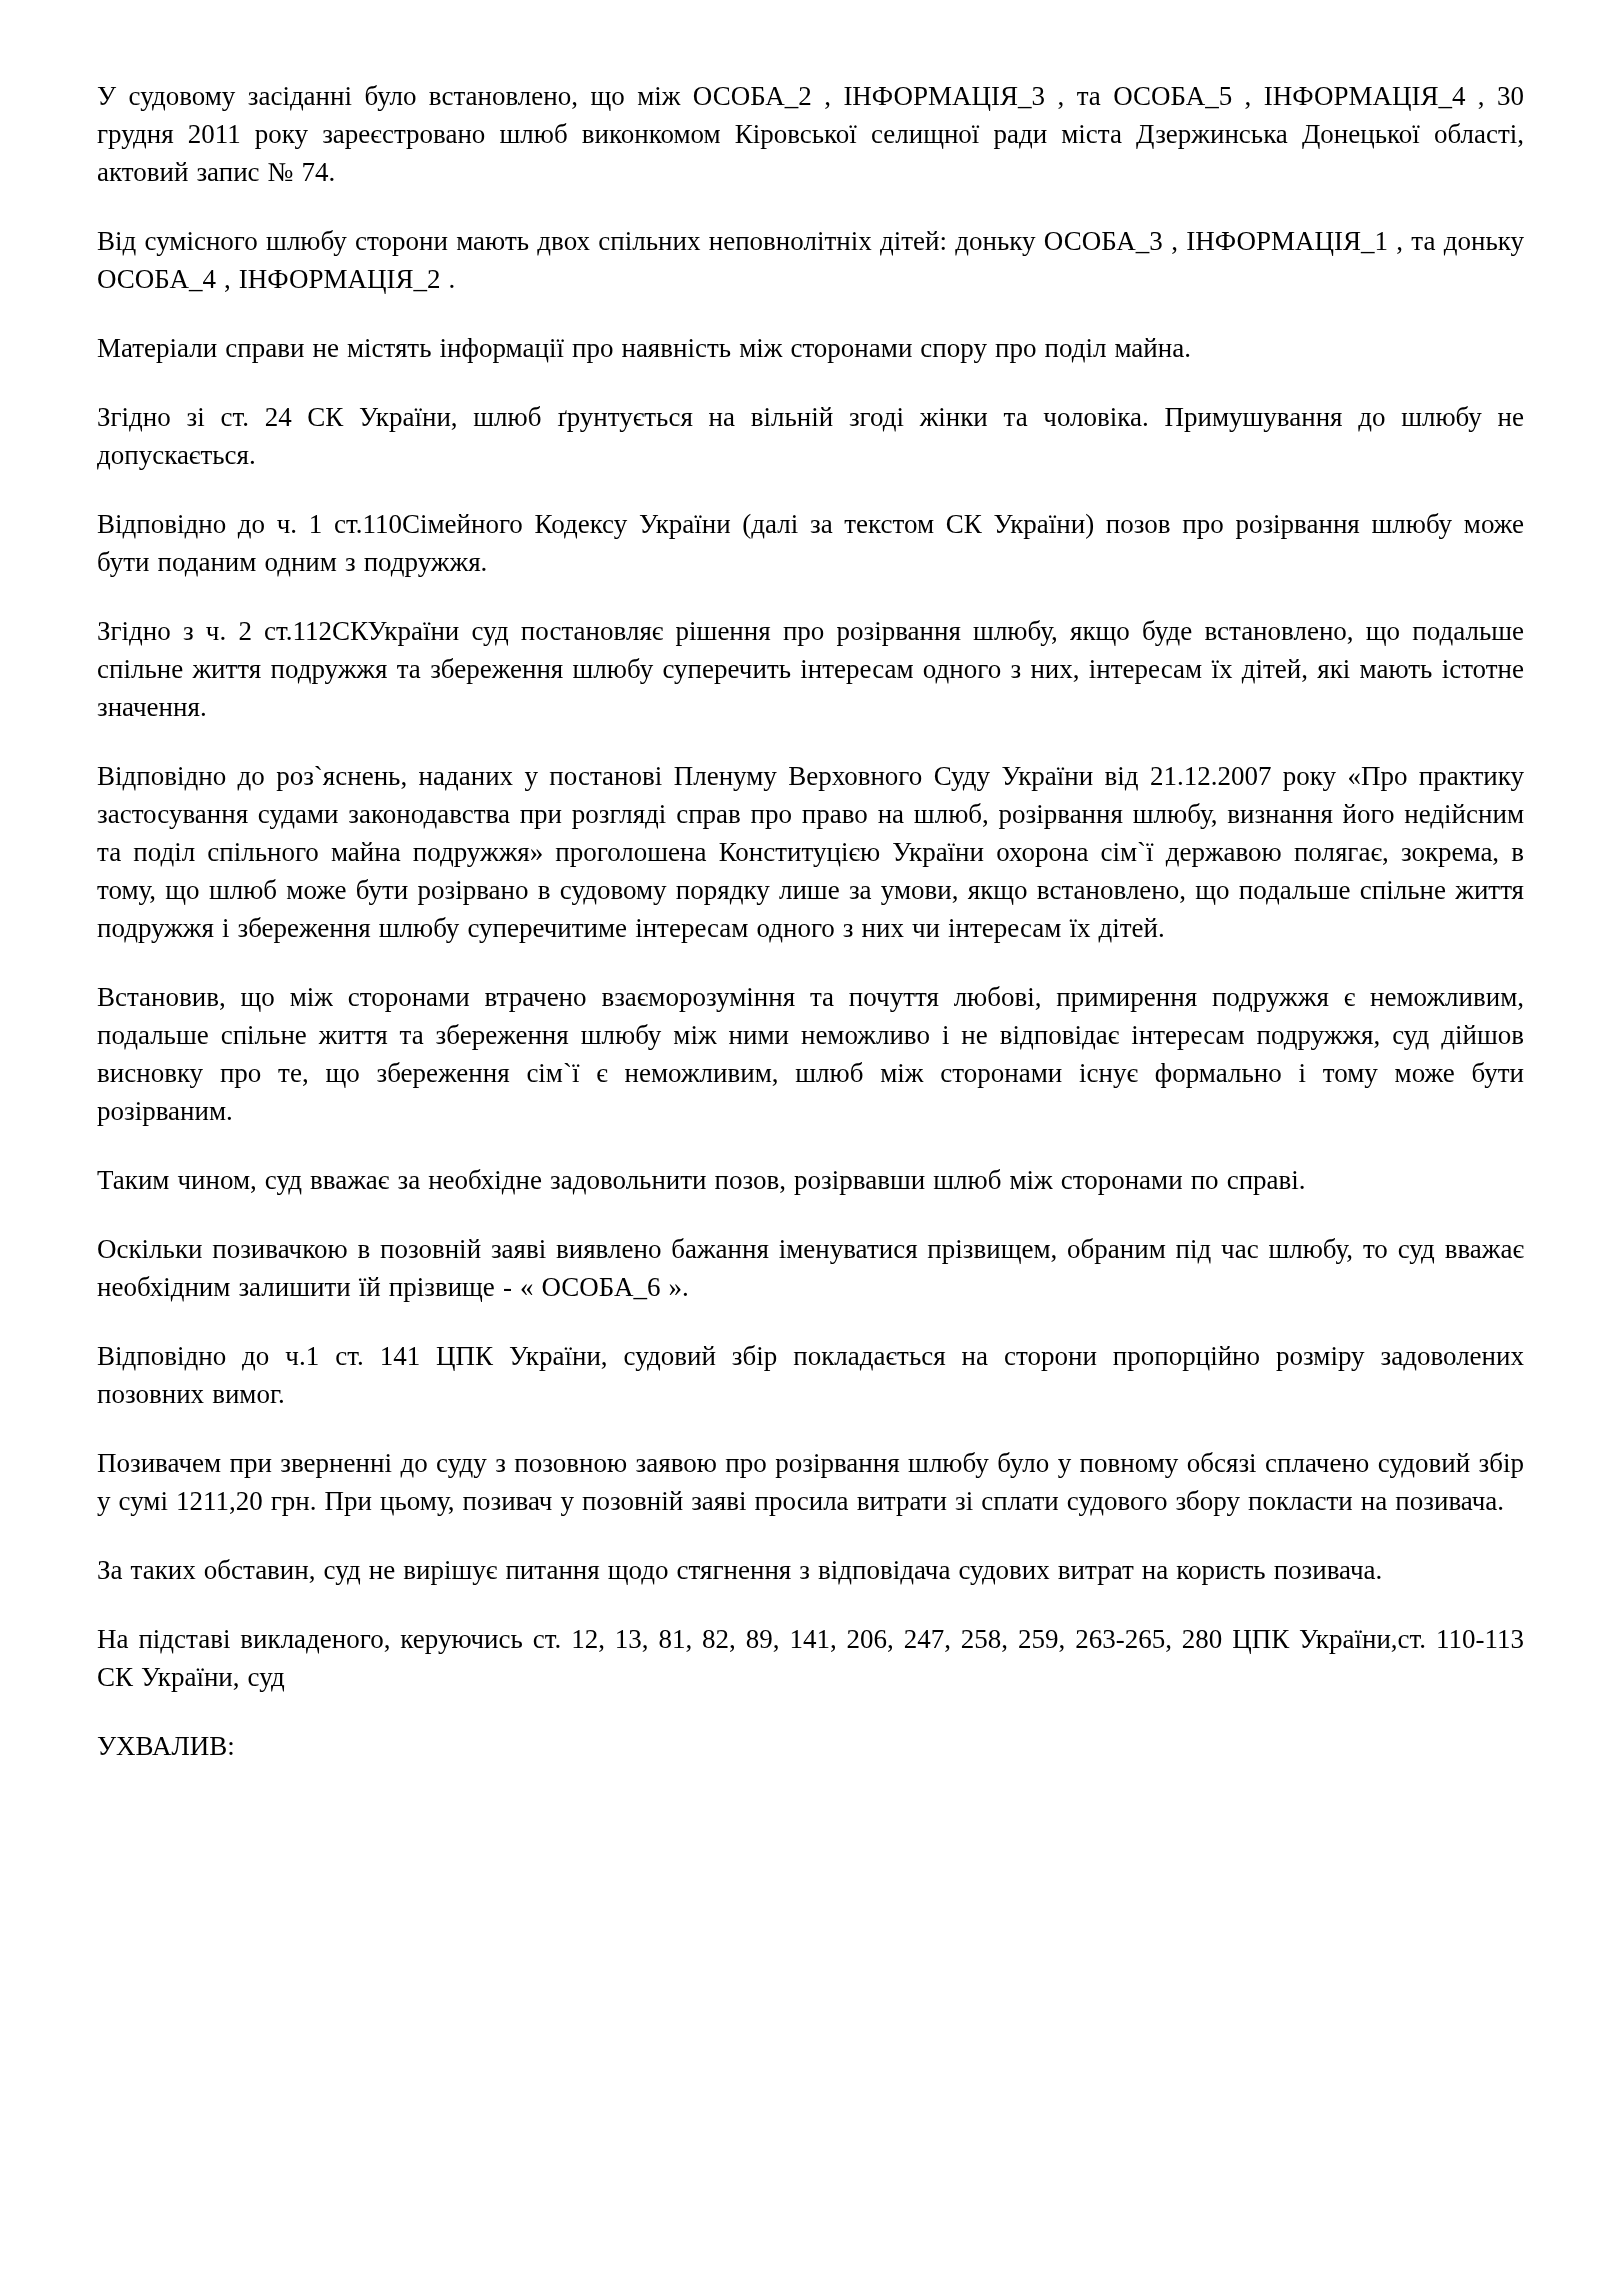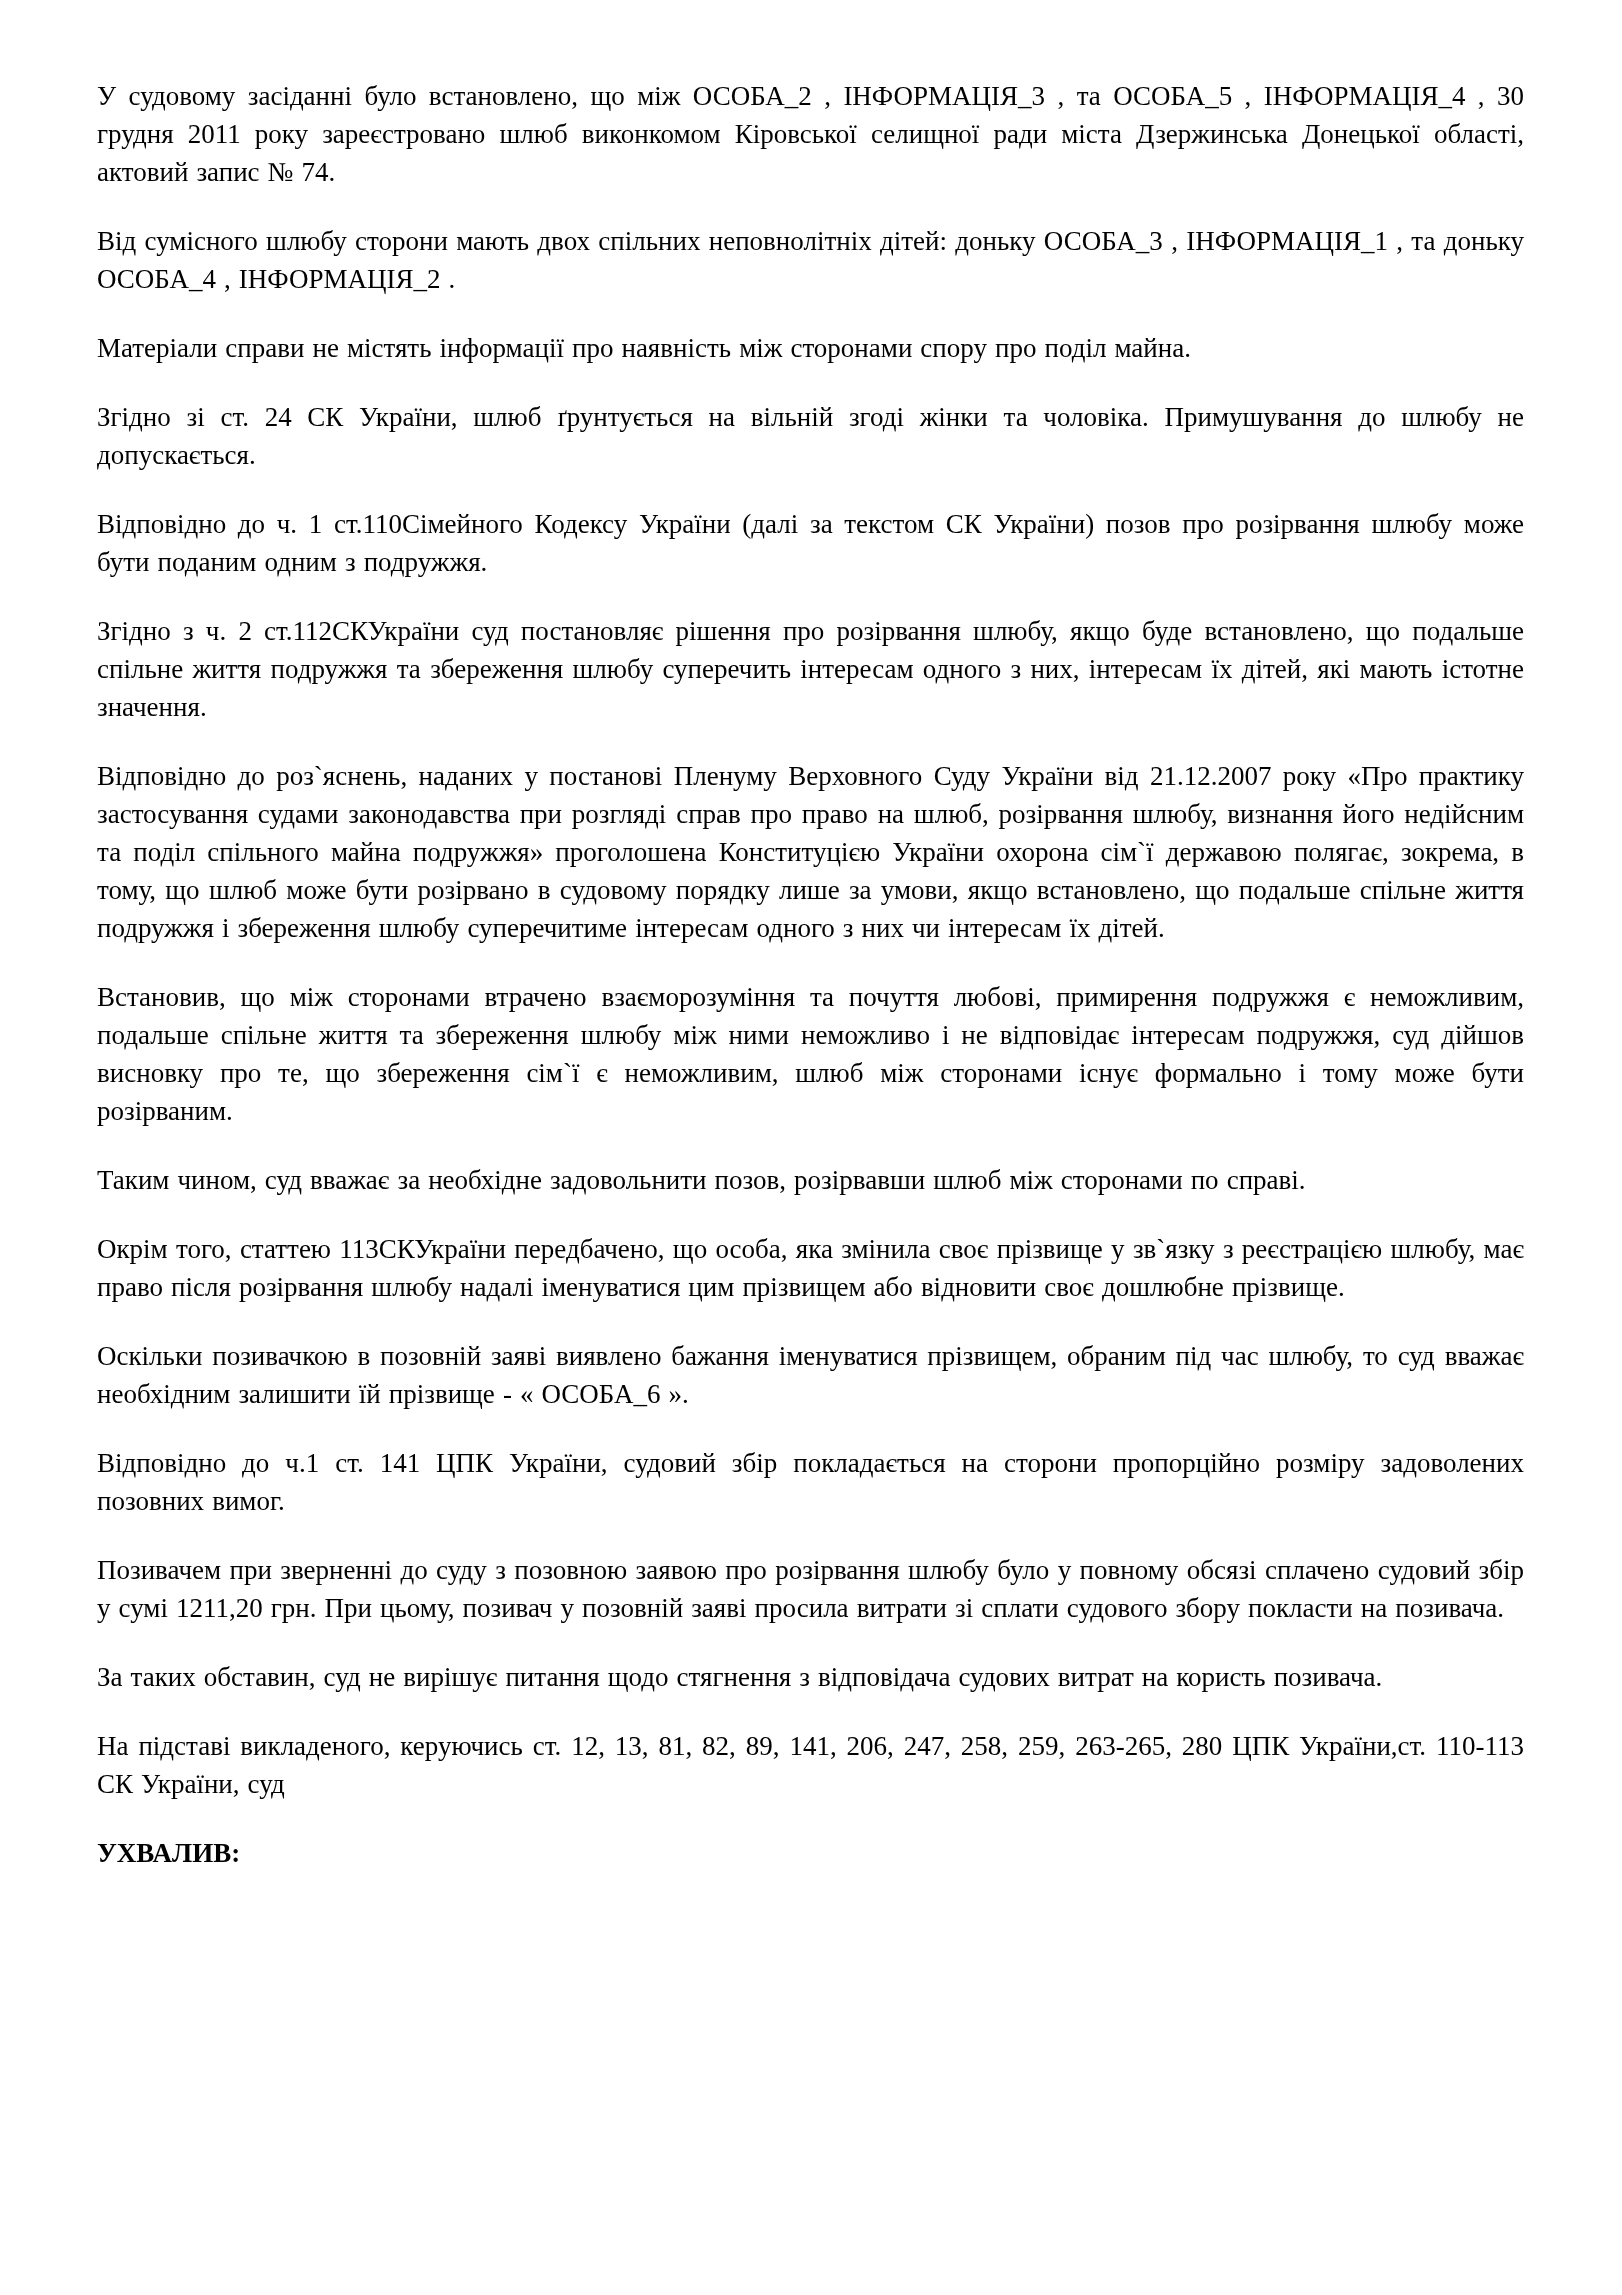--- a/index.html
+++ b/index.html
@@ -22,37 +22,35 @@
     overflow: hidden;
   }
   .page p {
     margin: 0 0 31px 0;
     text-align: justify;
     word-spacing: 1.3px;
   }
   .ruling-heading {
     margin: 44px 0 0 0;
     text-align: center;
-    font-weight: bold;
   }
 </style>
 </head>
 <body>
 
 <div class="page">
   <p>У судовому засіданні було встановлено, що між ОСОБА_2 , ІНФОРМАЦІЯ_3 , та ОСОБА_5 , ІНФОРМАЦІЯ_4 , 30 грудня 2011 року зареєстровано шлюб виконкомом Кіровської селищної ради міста Дзержинська Донецької області, актовий запис № 74.</p>
   <p>Від сумісного шлюбу сторони мають двох спільних неповнолітніх дітей: доньку ОСОБА_3 , ІНФОРМАЦІЯ_1 , та доньку ОСОБА_4 , ІНФОРМАЦІЯ_2 .</p>
   <p>Матеріали справи не містять інформації про наявність між сторонами спору про поділ майна.</p>
   <p>Згідно зі ст. 24 СК України, шлюб ґрунтується на вільній згоді жінки та чоловіка. Примушування до шлюбу не допускається.</p>
   <p>Відповідно до ч. 1 ст.110Сімейного Кодексу України (далі за текстом СК України) позов про розірвання шлюбу може бути поданим одним з подружжя.</p>
   <p>Згідно з ч. 2 ст.112СКУкраїни суд постановляє рішення про розірвання шлюбу, якщо буде встановлено, що подальше спільне життя подружжя та збереження шлюбу суперечить інтересам одного з них, інтересам їх дітей, які мають істотне значення.</p>
   <p>Відповідно до роз`яснень, наданих у постанові Пленуму Верховного Суду України від 21.12.2007 року «Про практику застосування судами законодавства при розгляді справ про право на шлюб, розірвання шлюбу, визнання його недійсним та поділ спільного майна подружжя» проголошена Конституцією України охорона сім`ї державою полягає, зокрема, в тому, що шлюб може бути розірвано в судовому порядку лише за умови, якщо встановлено, що подальше спільне життя подружжя і збереження шлюбу суперечитиме інтересам одного з них чи інтересам їх дітей.</p>
   <p>Встановив, що між сторонами втрачено взаєморозуміння та почуття любові, примирення подружжя є неможливим, подальше спільне життя та збереження шлюбу між ними неможливо і не відповідає інтересам подружжя, суд дійшов висновку про те, що збереження сім`ї є неможливим, шлюб між сторонами існує формально і тому може бути розірваним.</p>
   <p>Таким чином, суд вважає за необхідне задовольнити позов, розірвавши шлюб між сторонами по справі.</p>
-  <p>Окрім того, статтею 113СКУкраїни передбачено, що особа, яка змінила своє прізвище у зв`язку з реєстрацією шлюбу, має право після розірвання шлюбу надалі іменуватися цим прізвищем або відновити своє дошлюбне прізвище.</p>
   <p>Оскільки позивачкою в позовній заяві виявлено бажання іменуватися прізвищем, обраним під час шлюбу, то суд вважає необхідним залишити їй прізвище - « ОСОБА_6 ».</p>
   <p>Відповідно до ч.1 ст. 141 ЦПК України, судовий збір покладається на сторони пропорційно розміру задоволених позовних вимог.</p>
   <p>Позивачем при зверненні до суду з позовною заявою про розірвання шлюбу було у повному обсязі сплачено судовий збір у сумі 1211,20 грн. При цьому, позивач у позовній заяві просила витрати зі сплати судового збору покласти на позивача.</p>
   <p>За таких обставин, суд не вирішує питання щодо стягнення з відповідача судових витрат на користь позивача.</p>
   <p>На підставі викладеного, керуючись ст. 12, 13, 81, 82, 89, 141, 206, 247, 258, 259, 263-265, 280 ЦПК України,ст. 110-113 СК України, суд</p>
   <p class="ruling-heading">УХВАЛИВ:</p>
 </div>
 
 
 </body></html>

